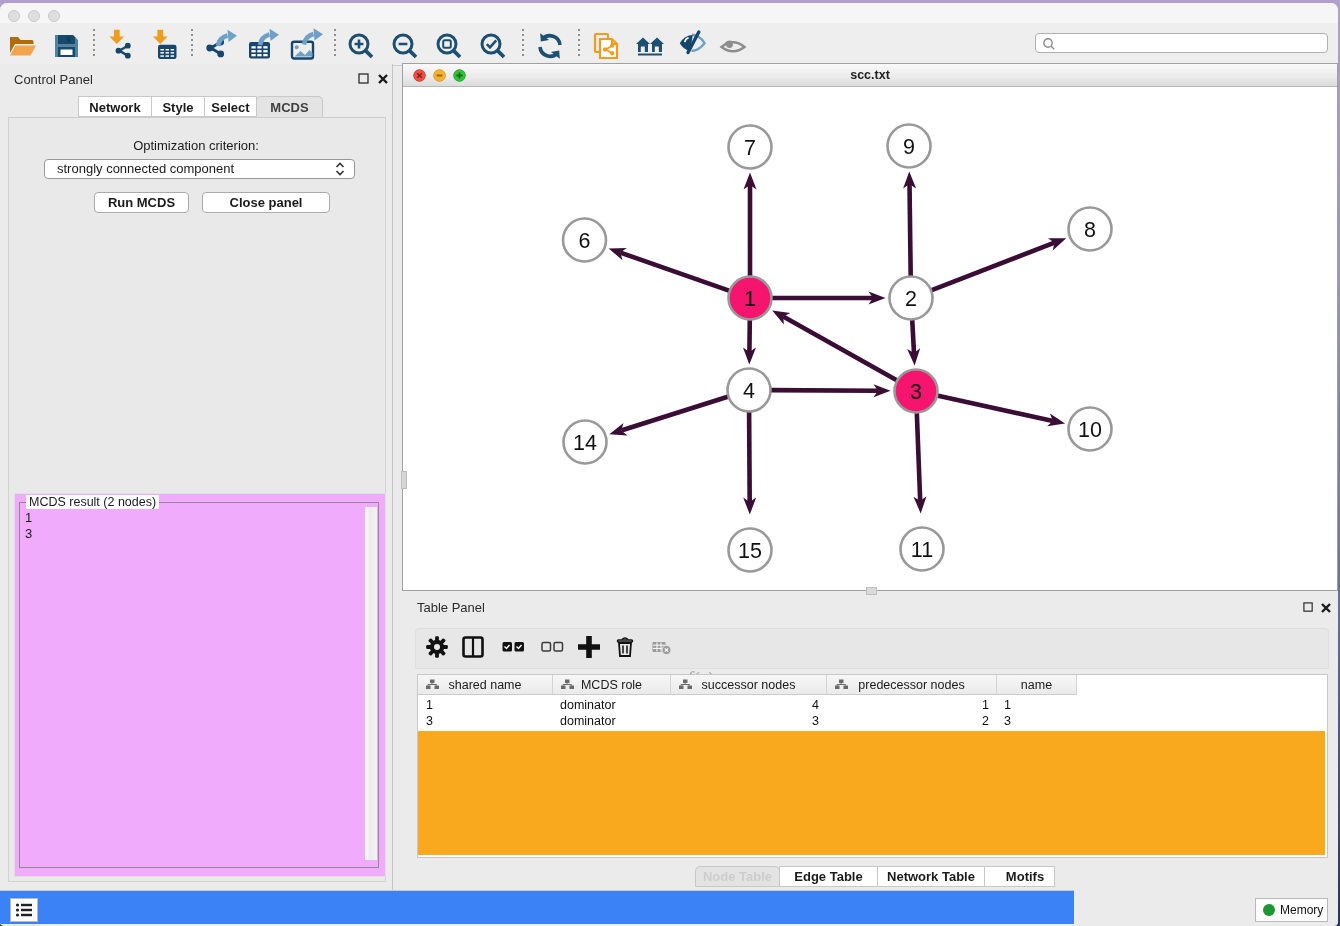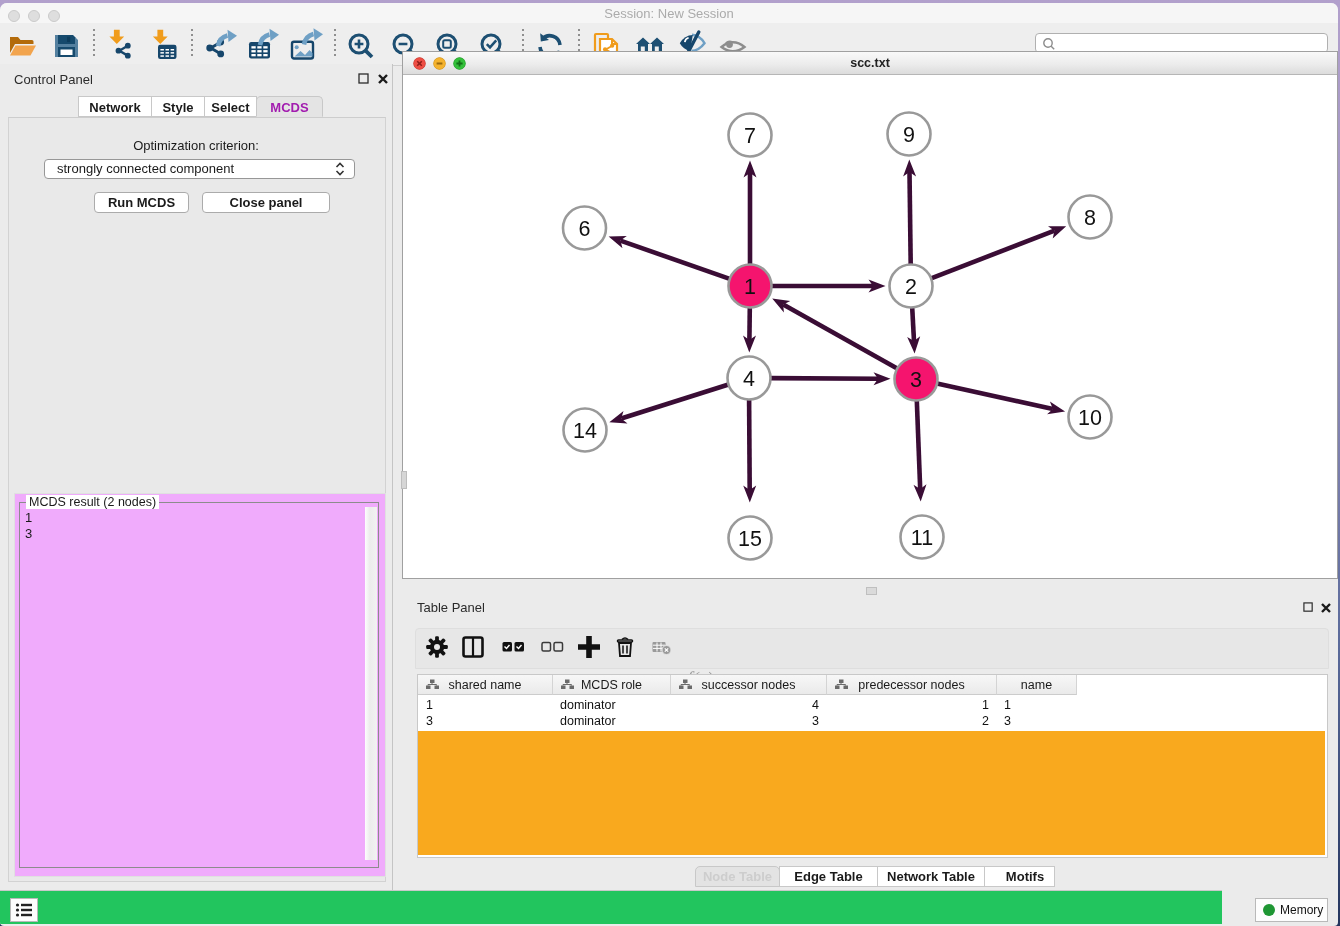--- a/index.html
+++ b/index.html
@@ -24,40 +24,40 @@
   .ticon{position:absolute;top:8px;}
   #searchbox{position:absolute;left:1035px;top:10px;width:293px;height:20px;background:#fff;
              border:1px solid #b0b0b0;border-radius:4px;box-sizing:border-box;}
   
   #cpanel{position:absolute;left:0;top:61px;width:392px;height:826px;background:#ebebeb;
           border-right:1px solid #c4c4c4;}
   #cptitle{position:absolute;left:14px;top:8px;font-size:13px;color:#2b2b2b;}
   .tabrow{position:absolute;top:32px;left:0;width:100%;font-size:13px;color:#1a1a1a;}
   .tab{position:absolute;top:0;height:21px;line-height:21px;text-align:center;font-weight:bold;
        background:#fff;border:1px solid #c8c8c8;box-sizing:border-box;}
-  .tabsel{background:#e4e4e4;color:#a21caf;border-radius:5px 5px 0 0;border-bottom:1px solid #e4e4e4;}
+  .tabsel{background:#e4e4e4;color:#404040;border-radius:5px 5px 0 0;border-bottom:1px solid #e4e4e4;}
   #cpcontent{position:absolute;left:8px;top:53px;width:376px;height:763px;
              background:#e9e9e9;border:1px solid #d2d2d2;border-top:1px solid #cdcdcd;}
   #optlabel{position:absolute;left:0;top:74px;width:100%;text-align:center;
             font-size:13px;color:#1a1a1a;}
   #dropdown{position:absolute;left:44px;top:95px;width:311px;height:20px;background:#fff;
             border:1px solid #979797;border-radius:4px;box-sizing:border-box;
             font-size:13px;color:#1a1a1a;line-height:18px;padding-left:12px;}
   .btn{position:absolute;top:128px;height:21px;background:#fff;border:1px solid #ababab;
        border-radius:4px;box-sizing:border-box;font-size:13px;font-weight:bold;color:#1a1a1a;
        text-align:center;line-height:19px;}
   #resultpanel{position:absolute;left:14px;top:429px;width:372px;height:384px;background:#f0abfc;border:1px solid #e0e0e0;box-sizing:border-box;}
   #groupbox{position:absolute;left:4px;top:8px;width:358px;height:364px;
             border:1px solid #8c8c8c;}
   #grouptitle{position:absolute;left:6px;top:-8px;background:#fff;padding:0 3px;
               font-size:12.5px;color:#1a1a1a;}
   #resulttext{position:absolute;left:5px;top:7px;font-size:13px;color:#1a1a1a;line-height:16px;}
   #rscroll{position:absolute;right:1px;top:4px;width:12px;height:353px;background:linear-gradient(90deg,#fdfdfd,#ececec 40%,#f2f2f2);}
   
-  #netwin{position:absolute;left:402px;top:48px;width:936px;height:528px;
+  #netwin{position:absolute;left:402px;top:60px;width:936px;height:528px;
           border:1px solid #a0a0a0;box-sizing:border-box;background:#fff;}
   #nettitle{position:absolute;left:0;top:0;width:100%;height:22px;
             background:linear-gradient(180deg,#f9f9f9 0%,#ececec 55%,#dcdcdc 100%);
             border-bottom:1px solid #b6b6b6;}
   #nettext{position:absolute;top:4px;left:0;width:100%;text-align:center;
            font-size:12.5px;font-weight:bold;color:#222;}
   .mtl{position:absolute;top:5px;width:13px;height:13px;border-radius:50%;box-sizing:border-box;}
   #netcanvas{position:absolute;left:0;top:23px;width:934px;height:503px;background:#fff;}
   
   #tpanel{position:absolute;left:402px;top:594px;width:936px;height:293px;background:#ebebeb;}
@@ -70,36 +70,35 @@
   .thead{position:absolute;top:0;height:20px;box-sizing:border-box;
          background:linear-gradient(180deg,#f7f7f7,#eaeaea);
          border-right:1px solid #d4d4d4;border-bottom:1px solid #cccccc;
          font-size:12.5px;color:#1a1a1a;text-align:center;line-height:20px;}
   .trow{position:absolute;font-size:12.5px;color:#111;height:16px;line-height:16px;}
   .btab{position:absolute;top:269px;height:21px;background:#fff;border:1px solid #c8c8c8;
         box-sizing:border-box;font-size:13px;font-weight:bold;color:#1a1a1a;
         text-align:center;line-height:19px;}
   .btabsel{background:#e3e3e3;color:#cdcdcd;border-radius:5px 5px 0 0;font-weight:bold;}
   
-  #statusbar{position:absolute;left:0;top:887px;width:1222px;height:33px;background:#22c55e;
+  #statusbar{position:absolute;left:0;top:887px;width:1074px;height:33px;background:#3b82f6;
              border-top:1px solid #c9c9c9;}
   #listbtn{position:absolute;left:10px;top:7px;width:28px;height:24px;background:#fdfdfd;
            border:1px solid #b9b9b9;box-sizing:border-box;}
   #membtn{position:absolute;left:1255px;top:7px;width:73px;height:24px;background:#fdfdfd;
           border:1px solid #b9b9b9;box-sizing:border-box;font-size:12.5px;color:#111;}
 </style>
 </head>
 <body>
 <div id="win">
 
   <div id="titlebar">
     <div class="tl" style="left:8px;"></div>
     <div class="tl" style="left:28px;"></div>
     <div class="tl" style="left:48px;"></div>
-    <div id="wtitle">Session: New Session</div>
   </div>
 
   <div id="toolbar">
     <svg class="ticon" style="left:7px;top:8px" width="30" height="30" viewBox="0 0 30 30">
         <path d="M3 6 h8 l2.5 3 H25 a1.5 1.5 0 0 1 1.5 1.5 V13 H8 L3 22 Z" fill="#b36b0a"></path>
         <path d="M8.5 14.5 H29 L23.5 24.5 H3 Z" fill="#f2a44d"></path>
       </svg>
       <svg class="ticon" style="left:51px;top:8px" width="30" height="30" viewBox="0 0 30 30">
         <path d="M4 4 H22 L27 9 V26 H4 Z" fill="#54809f"></path>
         <path d="M7 4 H21.8 L24 6.2 V13 H7 Z" fill="#164a6d"></path>

